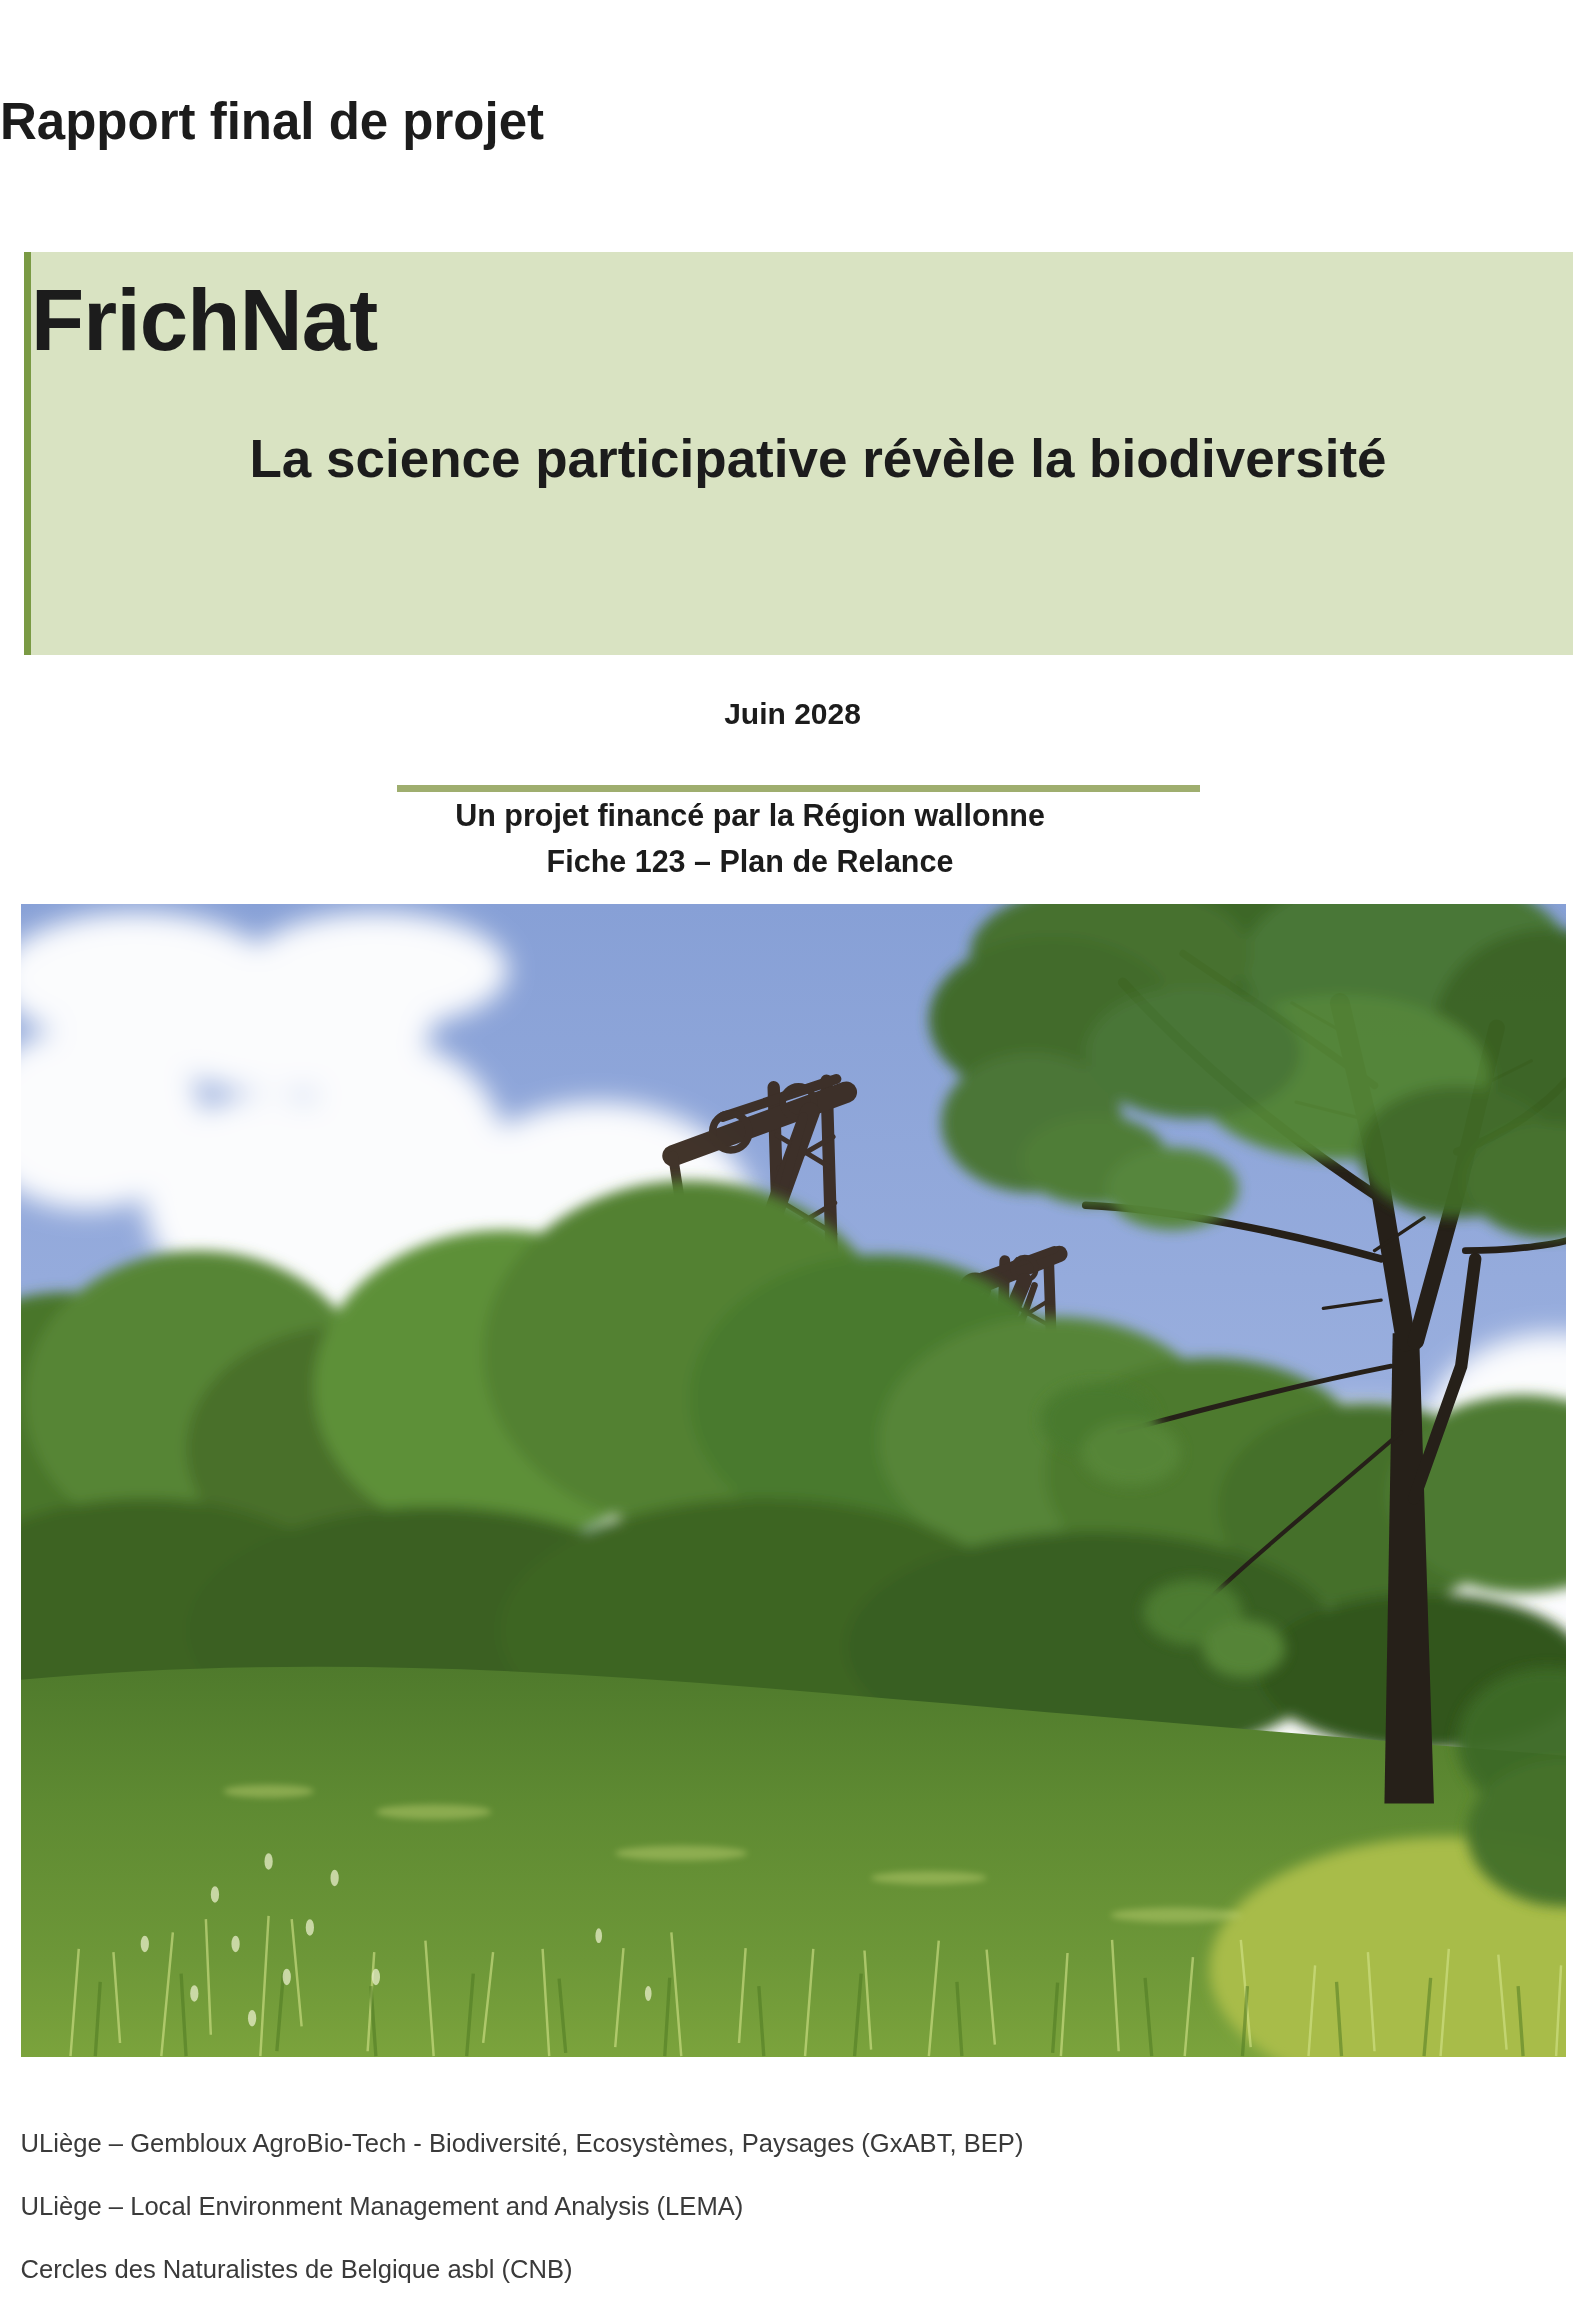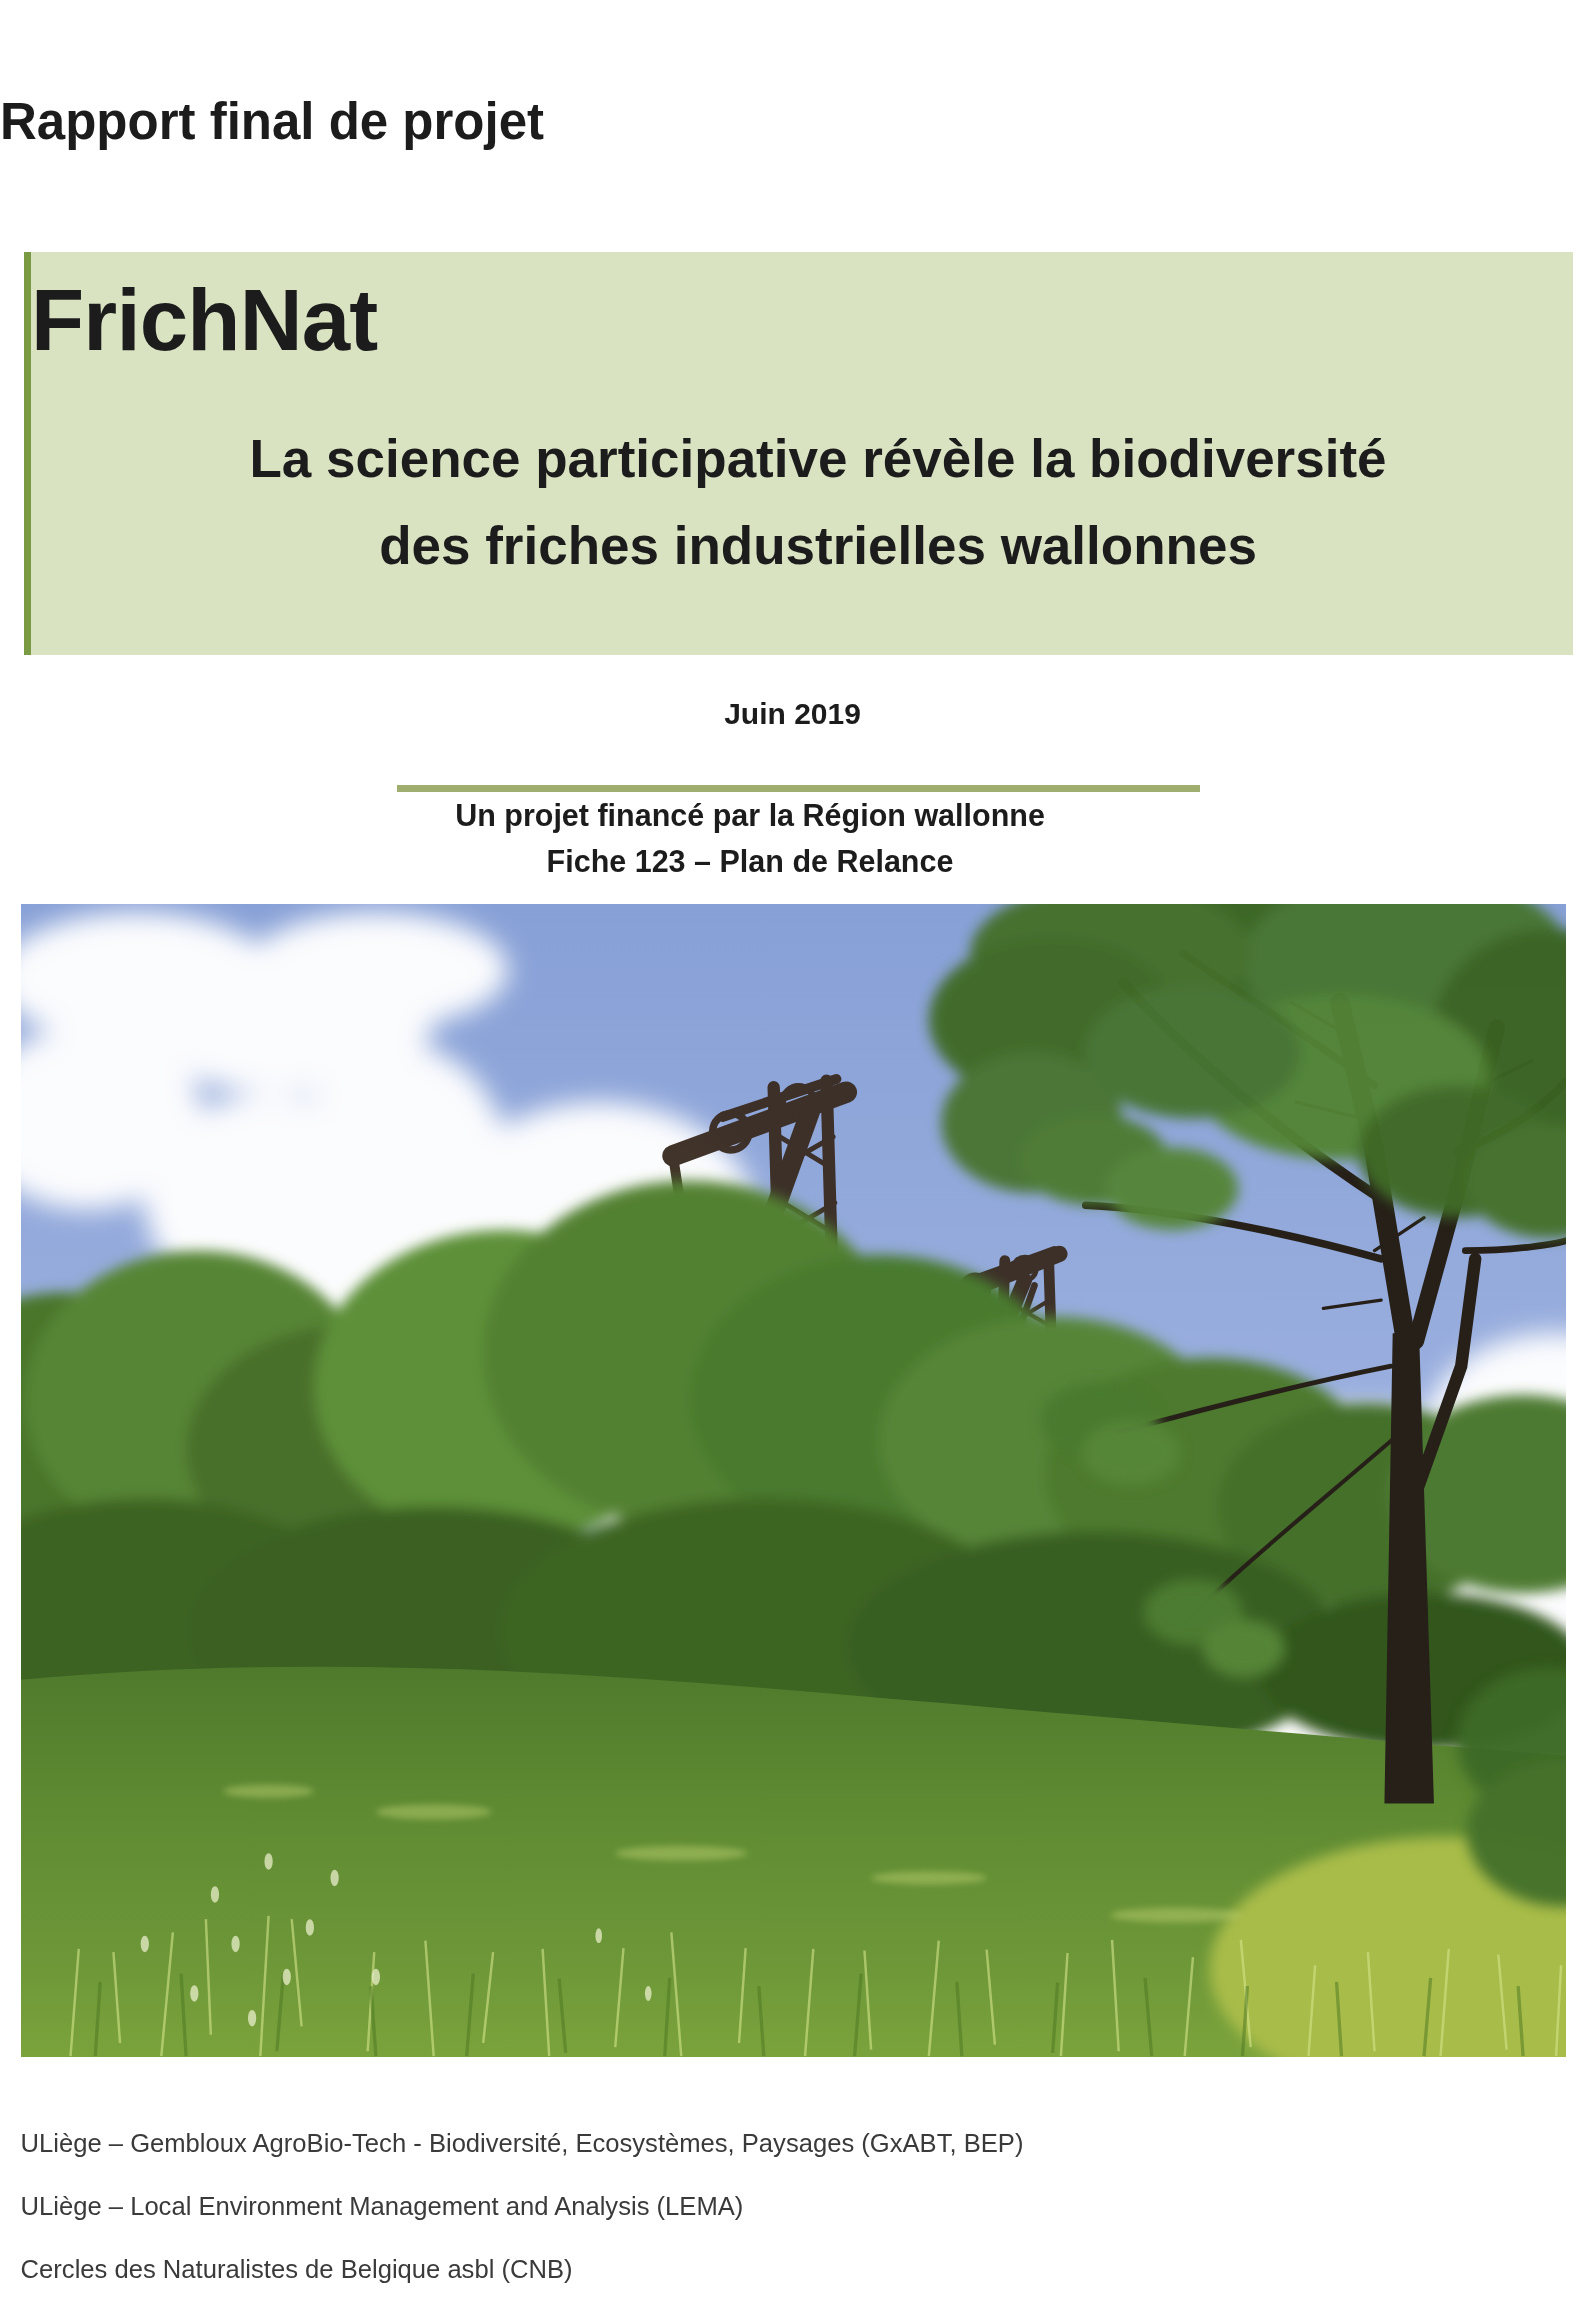--- a/index.html
+++ b/index.html
@@ -62,25 +62,24 @@
 <body>
 
 <div class="page">
 
   <h1 class="pretitle">Rapport final de projet</h1>
 
   <div class="banner">
     <div class="banner-title">FrichNat</div>
     <div class="banner-subtitle">
       <span>La science participative révèle la biodiversité</span><br>
-      <span>des friches industrielles wallonnes</span>
     </div>
   </div>
 
-  <div class="date-line">Juin 2019</div>
+  <div class="date-line">Juin 2028</div>
 
   <div class="rule"></div>
 
   <div class="funding">
     <div>Un projet financé par la Région wallonne</div>
     <div>Fiche 123 – Plan de Relance</div>
   </div>
 
   <div class="photo">
     <svg viewBox="0 0 1872 1397" preserveAspectRatio="none">

